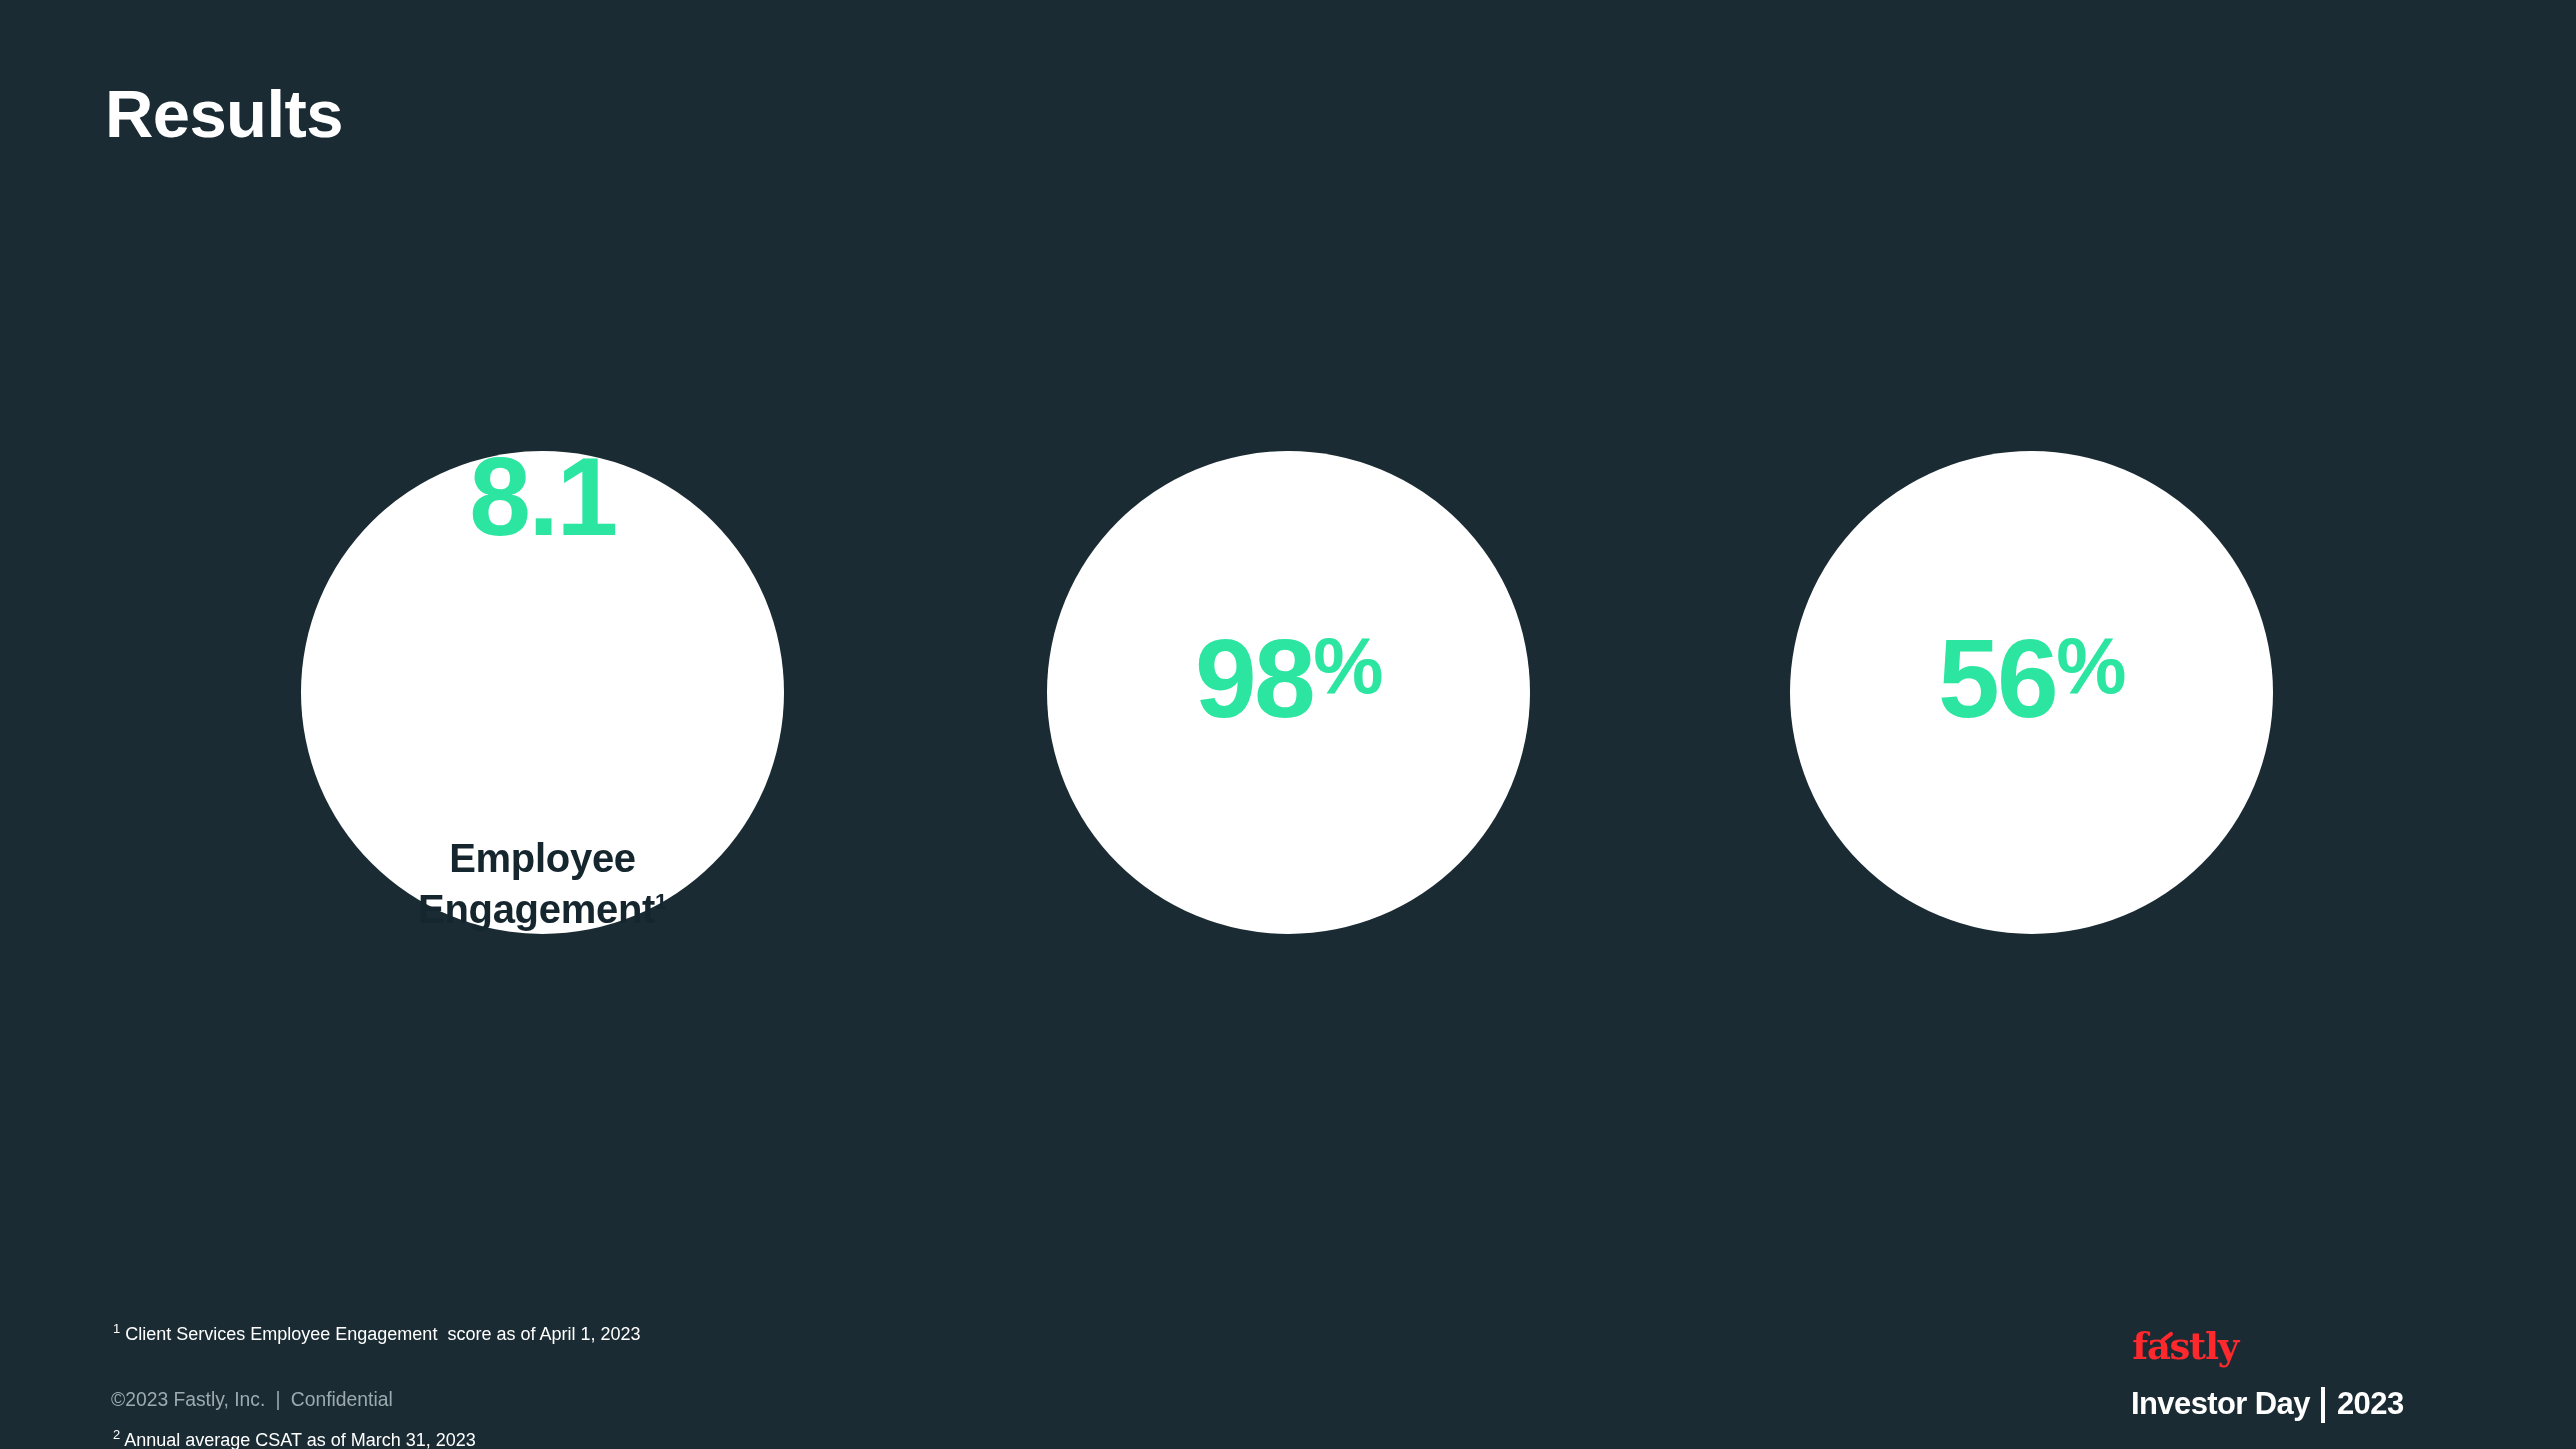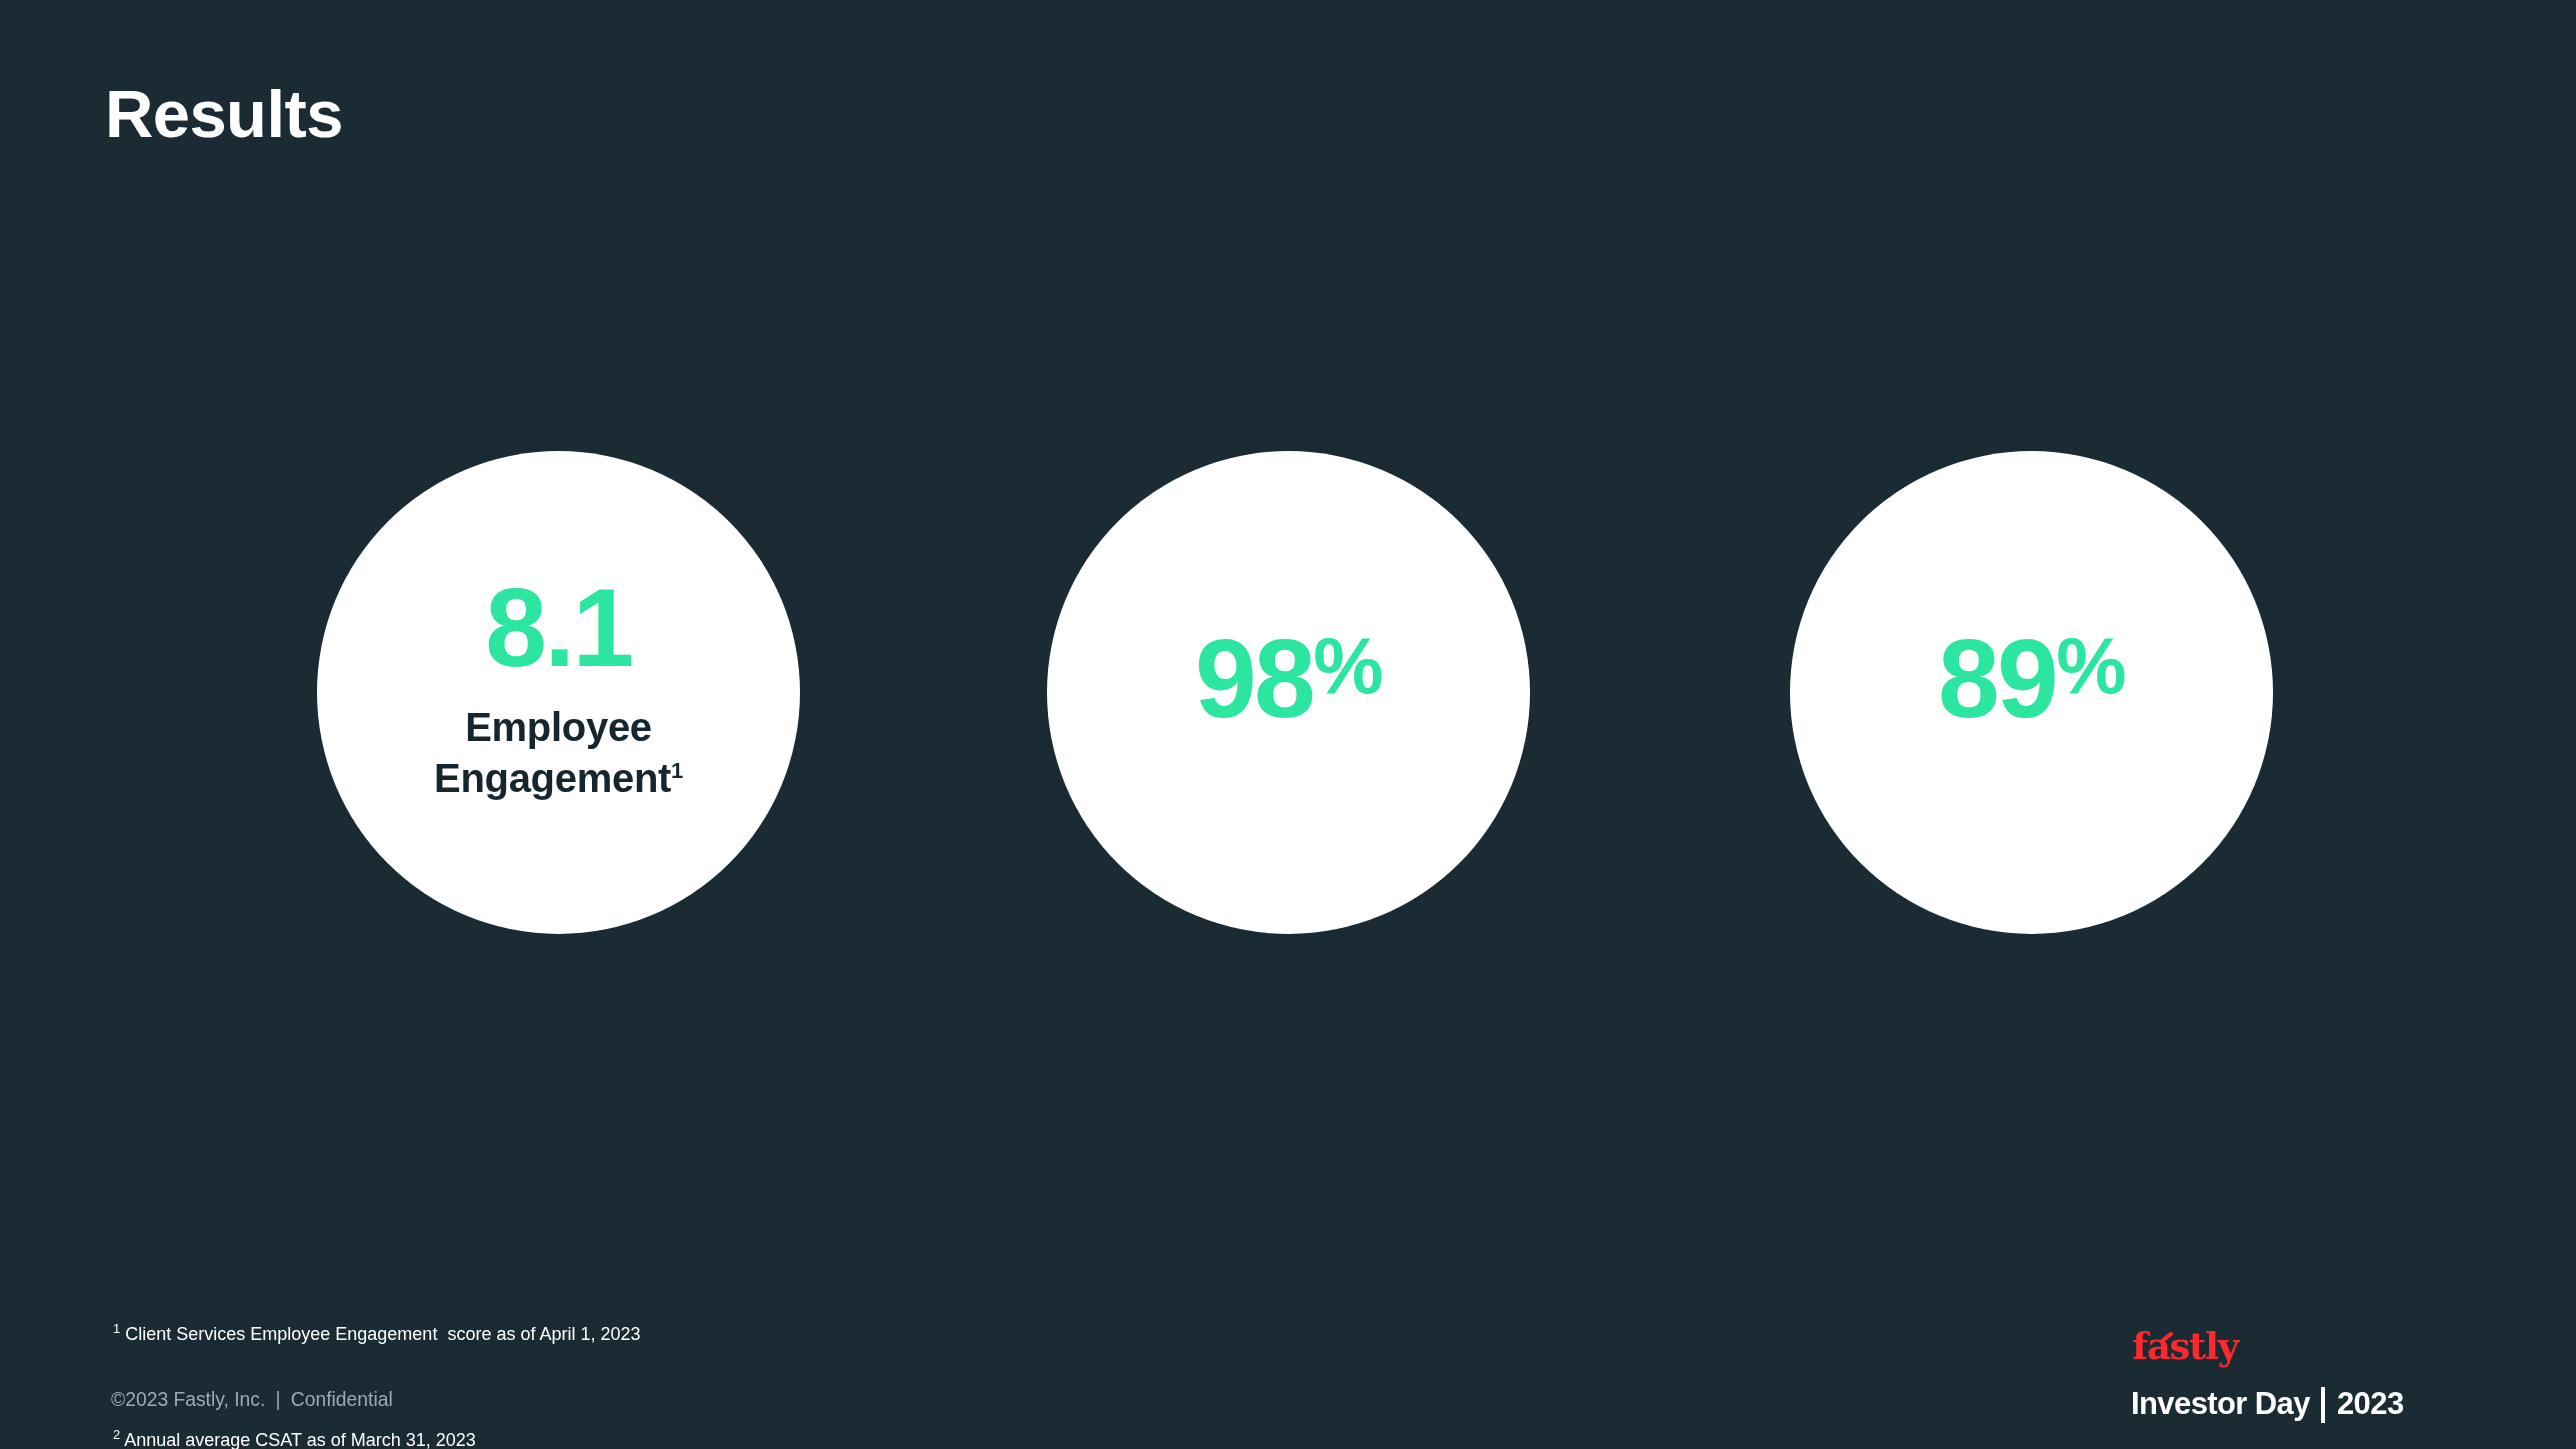--- a/index.html
+++ b/index.html
@@ -49,21 +49,21 @@
     width: 483px;
     height: 483px;
     border-radius: 50%;
     background: #ffffff;
     display: flex;
     flex-direction: column;
     align-items: center;
     justify-content: center;
     box-sizing: border-box;
   }
-  .stat-circle.c1 { left: 317px; }
+  .stat-circle.c1 { left: 301px; justify-content: space-between; }
   .stat-circle.c2 { left: 1047px; }
   .stat-circle.c3 { left: 1790px; }
 
   .stat-value {
     color: #2ce5a0;
     font-weight: bold;
     font-size: 111px;
     line-height: 1;
     letter-spacing: -2.6px;
     display: flex;
@@ -201,21 +201,21 @@
 
     <div class="stat-circle c2">
       <div class="stat-value">
         <span>98</span>
           <span class="pct">%</span>
       </div>
     </div>
 
     <div class="stat-circle c3">
       <div class="stat-value">
-        <span>89</span>
+        <span>56</span>
           <span class="pct">%</span>
       </div>
     </div>
 
   </div>
 
   <div class="footnotes">
     <span class="footnote-line"><sup>1</sup><span> Client Services Employee Engagement  score as of April 1, 2023</span></span>
     <span class="footnote-line"><sup>2</sup><span> Annual average CSAT as of March 31, 2023</span></span>
     

